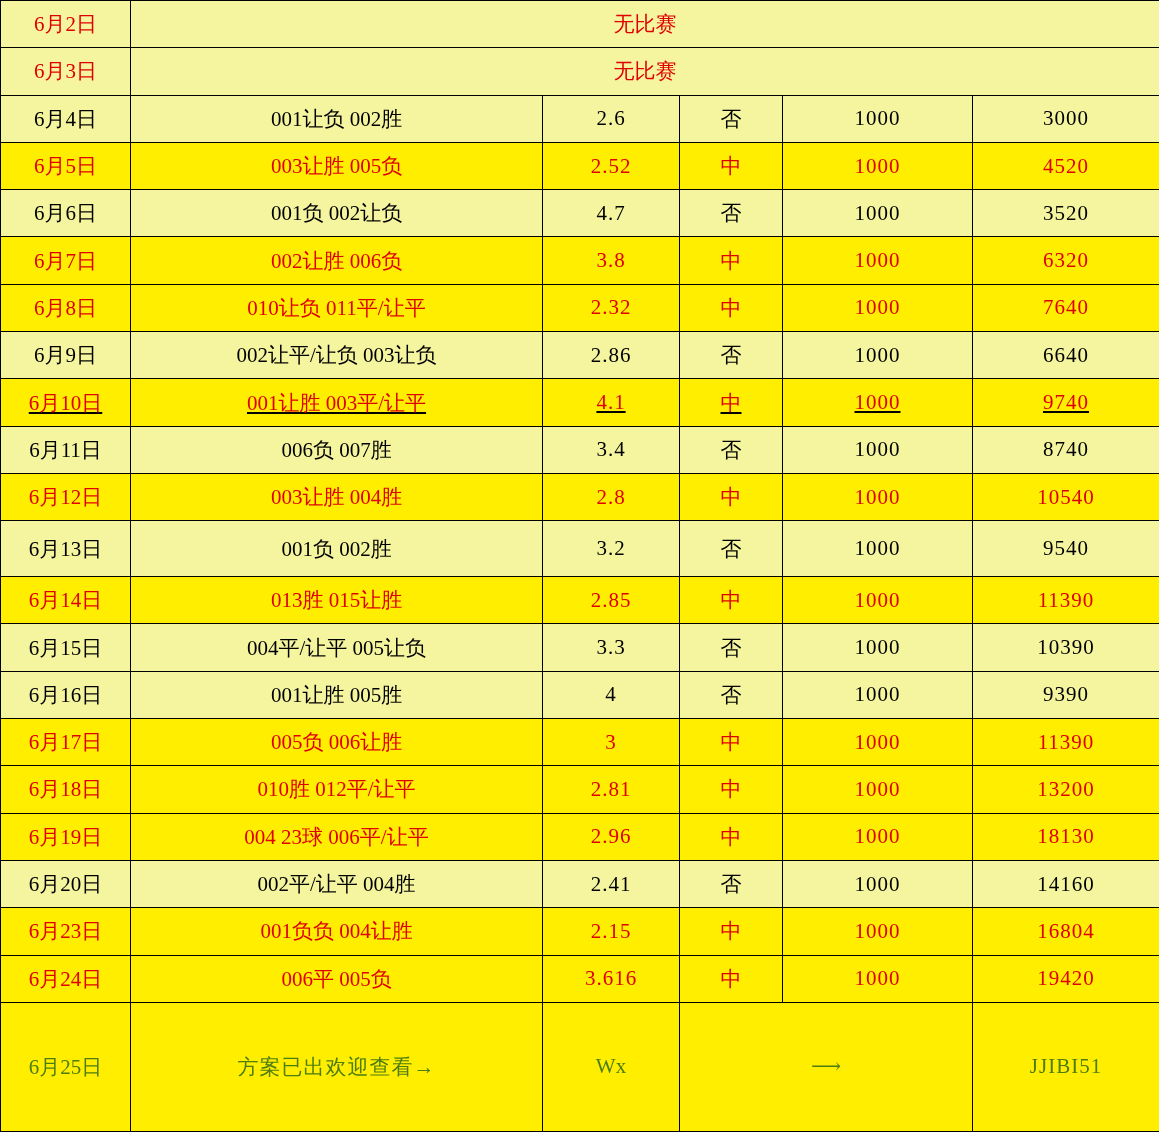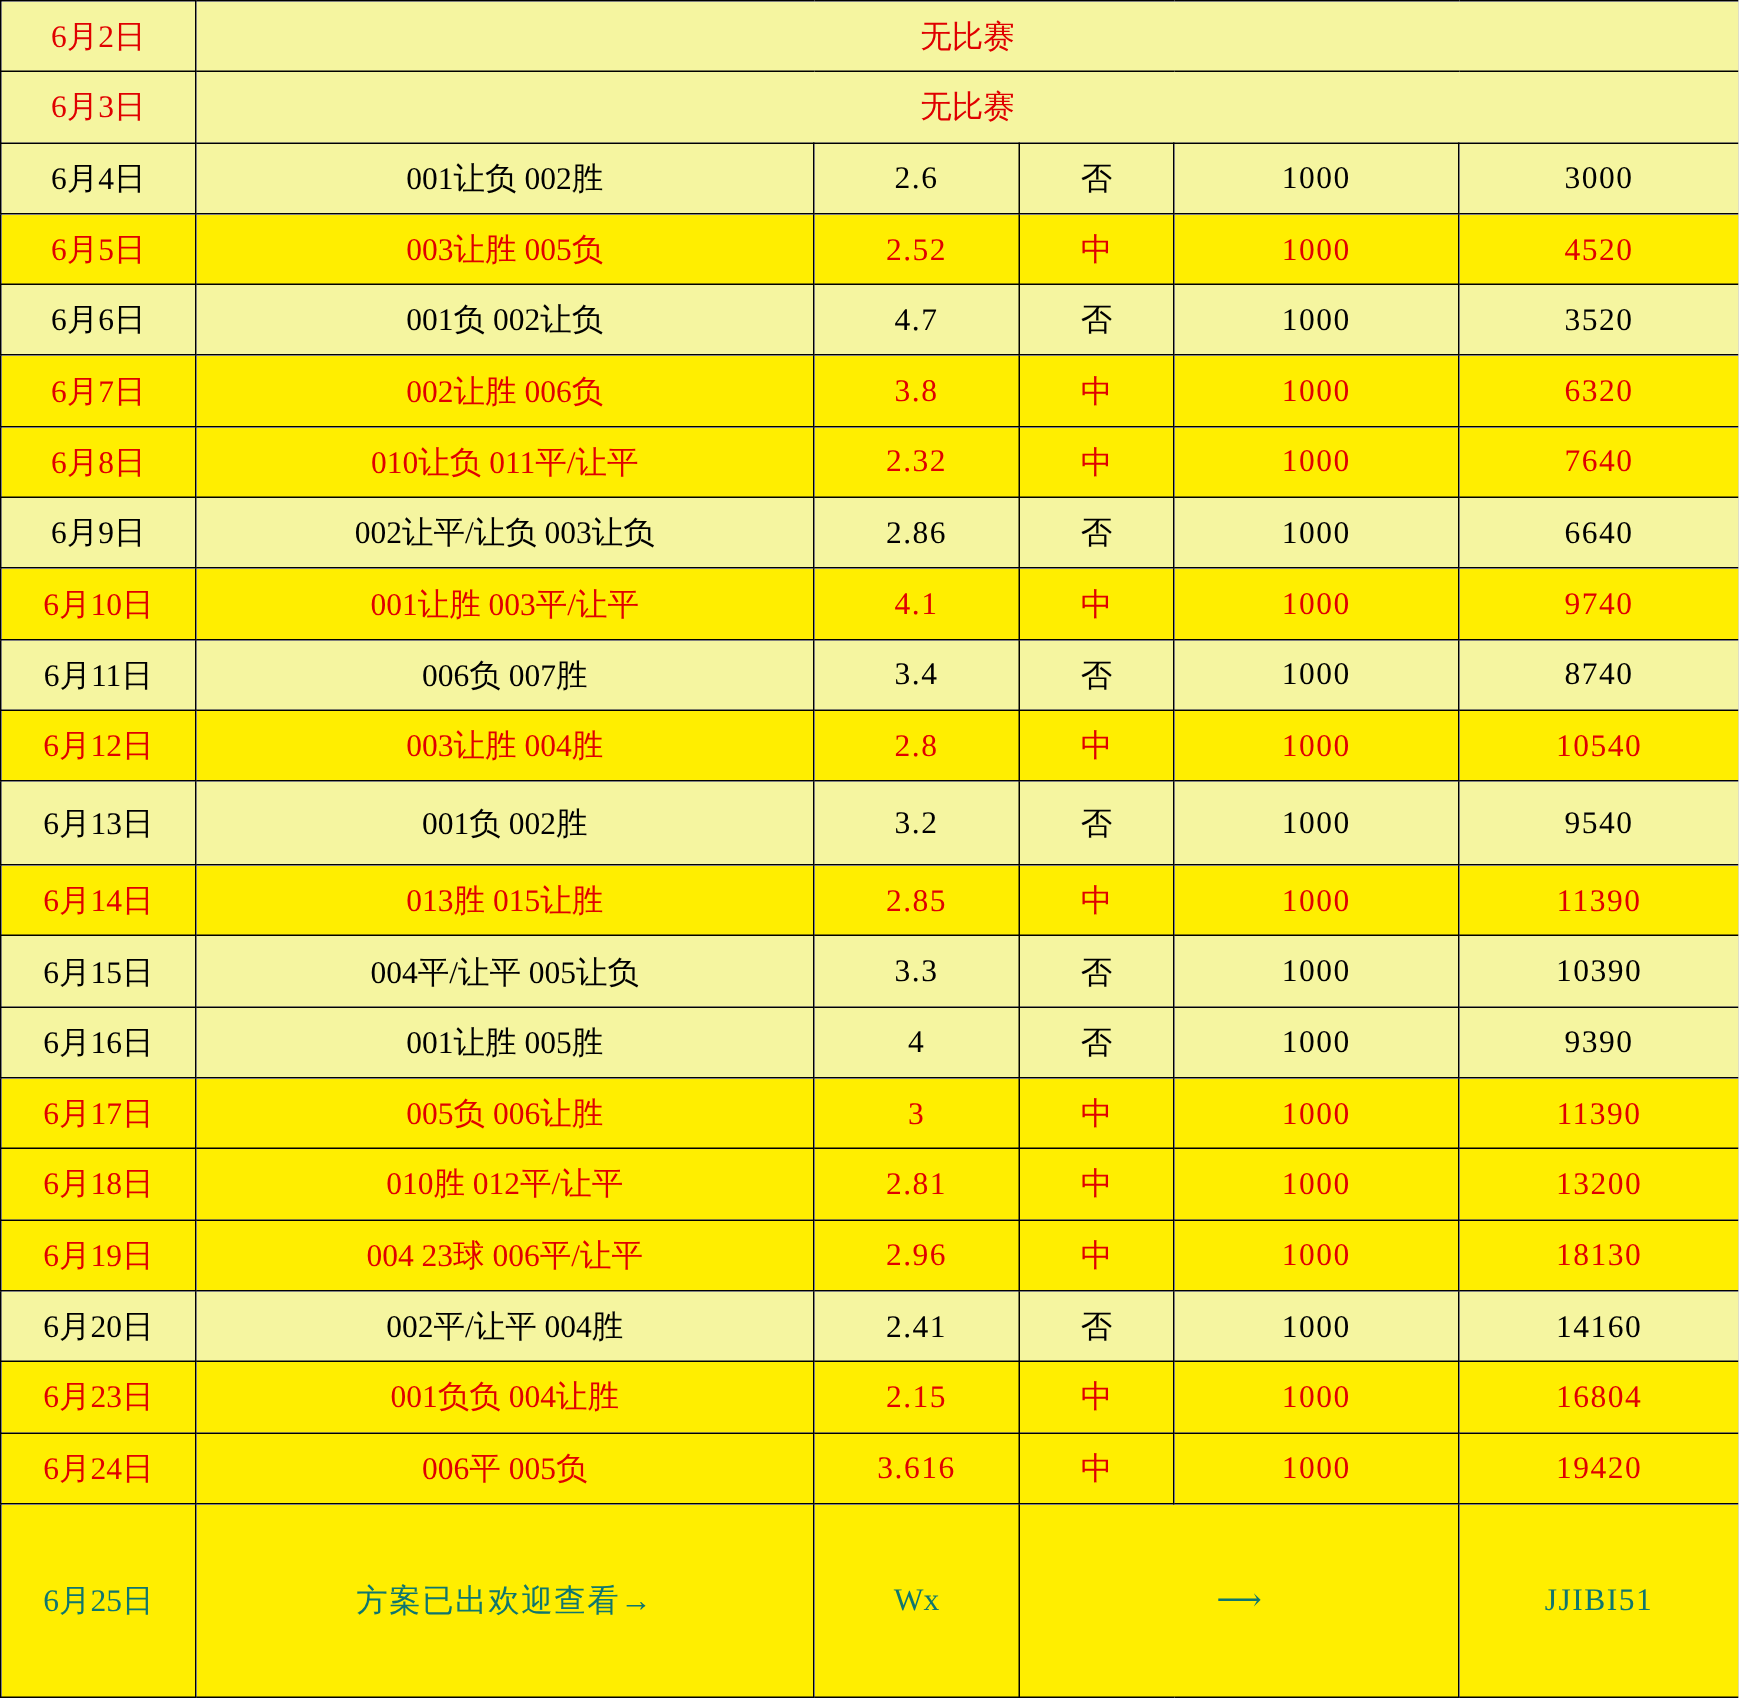--- a/index.html
+++ b/index.html
@@ -44,21 +44,21 @@
   tr.pale td   { background: #f5f5a0; }
   tr.bright td { background: #ffee00; }
   tr.red td, td.red-text { color: #e00000; }
 
   td.merged-nomatch {
     color: #e00000;
     font-size: 22px;
   }
   tr.footer td {
     background: #ffee00;
-    color: #0f766e;
+    color: #4d7c0f;
   }
   tr.footer td.date-cell {
     font-size: 21px;
   }
   td.footer-slogan {
     font-size: 37px;
     letter-spacing: 1px;
   }
   td.footer-wx {
     font-size: 37px;
@@ -138,21 +138,21 @@
           <td class="red-text num">7640</td>
         </tr>
         <tr class="pale" style="height: 44px;">
           <td>6月9日</td>
           <td>002让平/让负  003让负</td>
           <td class="num">2.86</td>
           <td>否</td>
           <td class="num">1000</td>
           <td class="num">6640</td>
         </tr>
-        <tr class="bright red" style="height: 44px;">
+        <tr class="bright red" style="height: 44px; text-decoration: underline;">
           <td class="red-text">6月10日</td>
           <td class="red-text">001让胜  003平/让平</td>
           <td class="red-text num">4.1</td>
           <td class="red-text">中</td>
           <td class="red-text num">1000</td>
           <td class="red-text num">9740</td>
         </tr>
         <tr class="pale" style="height: 44px;">
           <td>6月11日</td>
           <td>006负  007胜</td>

